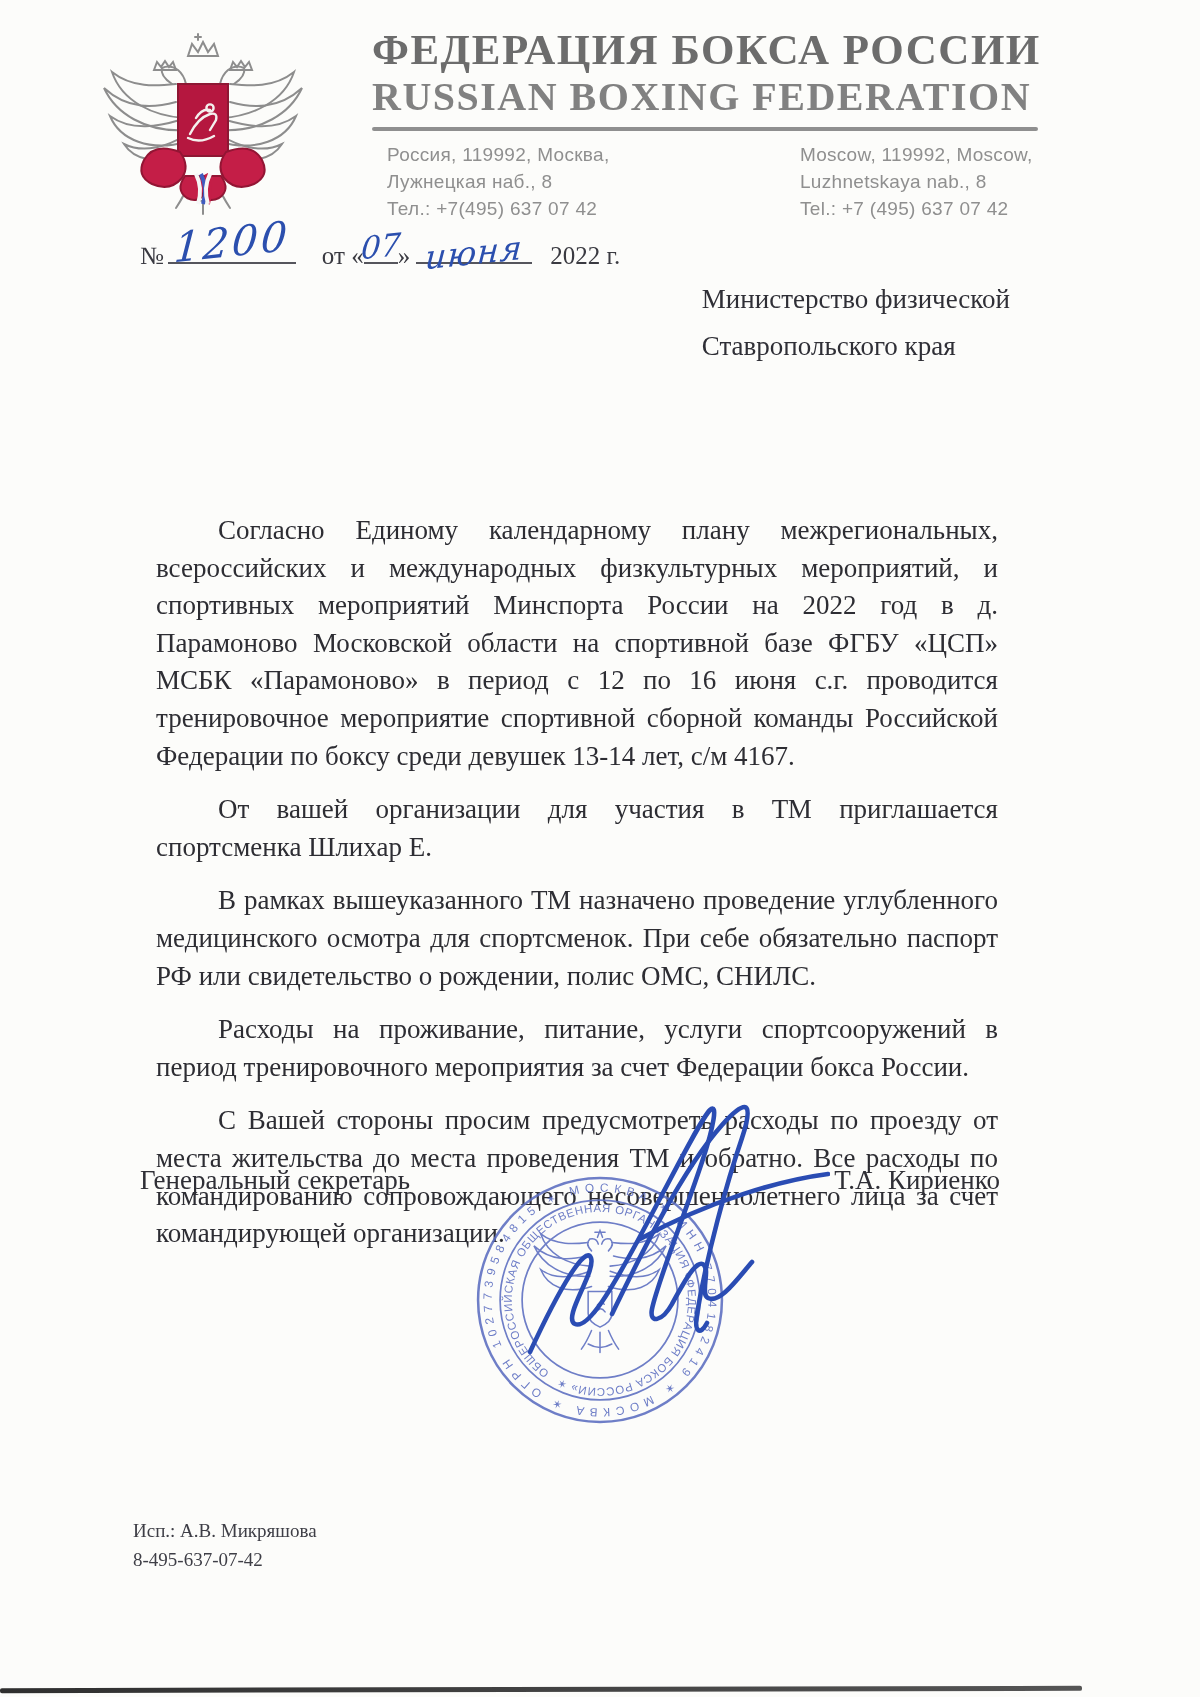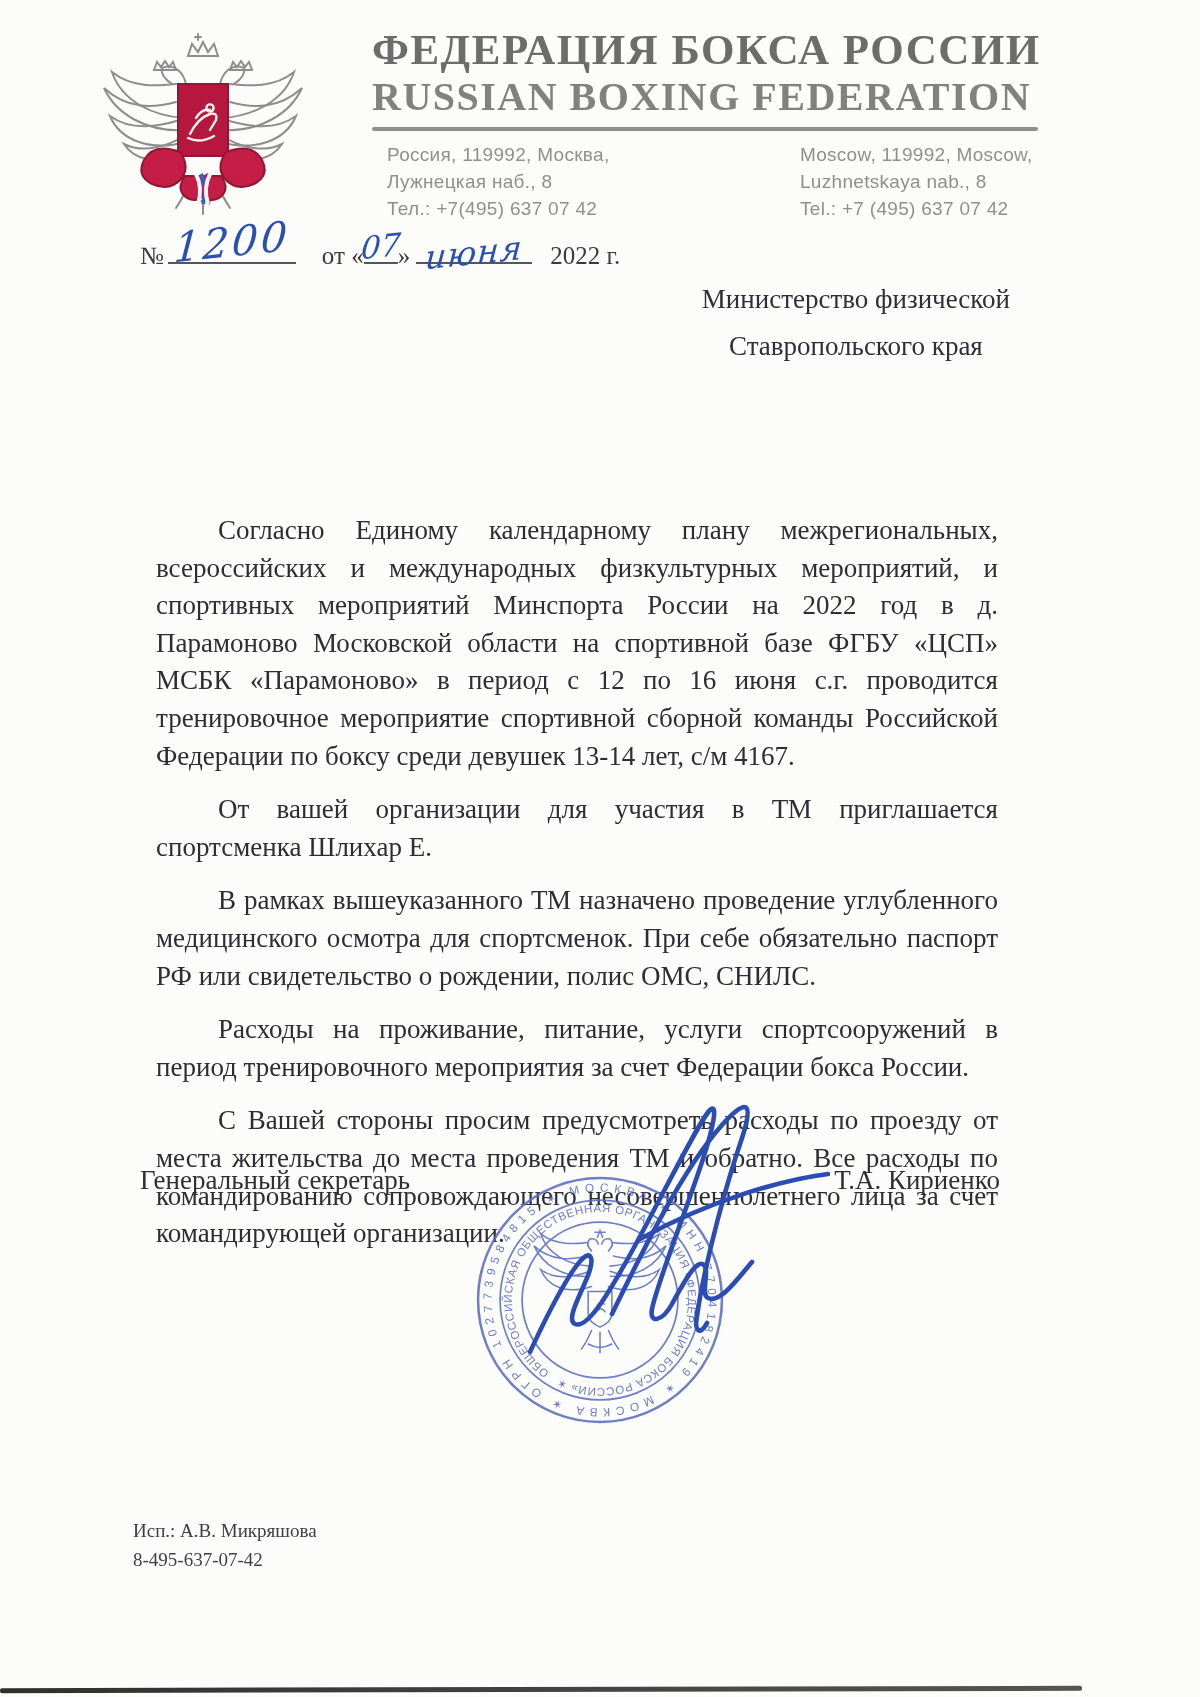--- a/index.html
+++ b/index.html
@@ -25,21 +25,21 @@
   .u-month{width:116px;margin-left:6px;}
   .hand{
     position:absolute;left:50%;bottom:-4px;transform:translateX(-50%) rotate(-6deg) skewX(-10deg);
     font-family:"DejaVu Serif",serif;font-style:italic;color:#2b4fae;white-space:nowrap;
   }
   .hw-number{font-size:41px;letter-spacing:3px;}
   .hw-day{font-size:31px;bottom:-2px;}
   .hw-month{font-size:33px;letter-spacing:1px;bottom:-10px;}
   .ref-gap{display:inline-block;width:26px;}
   
-  .recipient{position:absolute;right:190px;top:276px;text-align:center;font-size:27px;line-height:47px;color:#2f2f36;}
+  .recipient{position:absolute;right:190px;top:276px;text-align:left;font-size:27px;line-height:47px;color:#2f2f36;}
   
   .body-text{position:absolute;left:140px;top:496px;width:874px;font-size:27px;line-height:37.6px;color:#2d2d33;}
   .body-text p{margin:16px;text-indent:62px;text-align:justify;}
   
   .sig-row{position:absolute;left:140px;top:1165px;width:860px;display:flex;justify-content:space-between;font-size:27px;color:#2f2f36;text-align:right;}
   .stamp{position:absolute;left:473px;top:1173px;width:254px;height:254px;opacity:.88;}
   .autograph{position:absolute;left:490px;top:1082px;width:340px;height:285px;}
   
   .footer{position:absolute;left:133px;top:1516px;font-size:19px;line-height:29px;color:#3e3e46;}
   .scanline{position:absolute;left:0;top:1687px;width:1082px;height:5px;background:linear-gradient(90deg,#2f2f2f,#555);transform:rotate(-0.12deg);border-radius:2px;}

